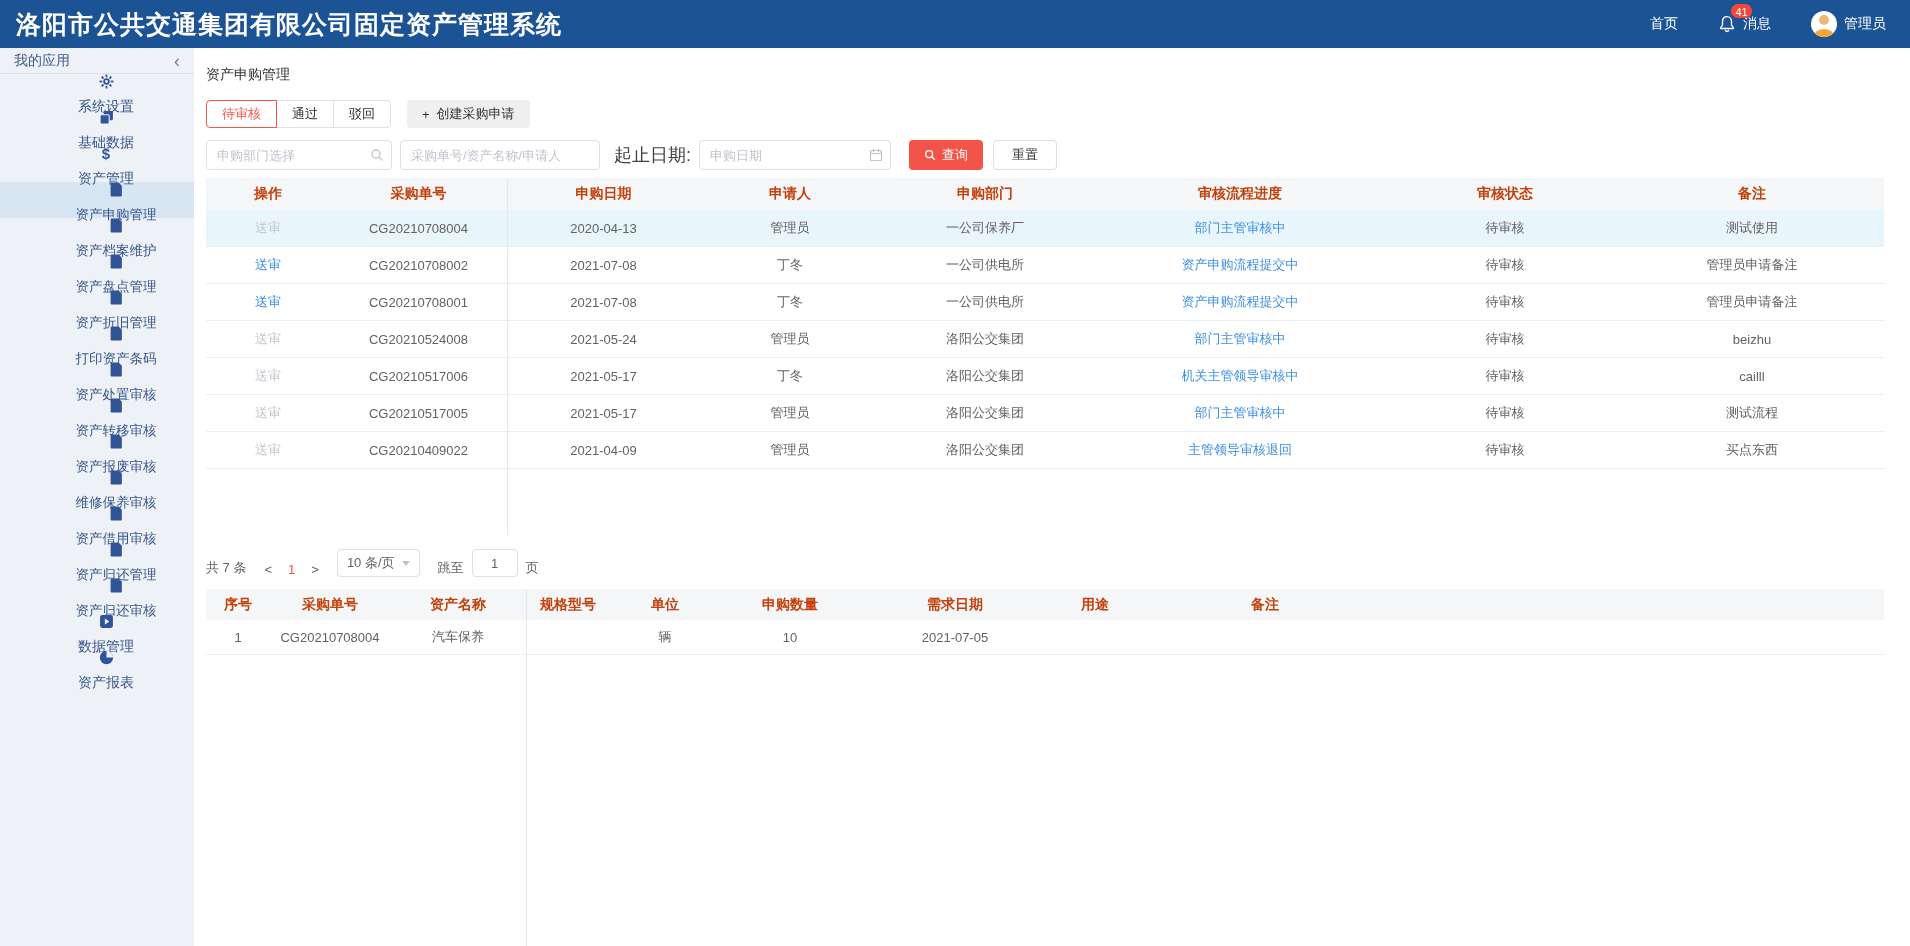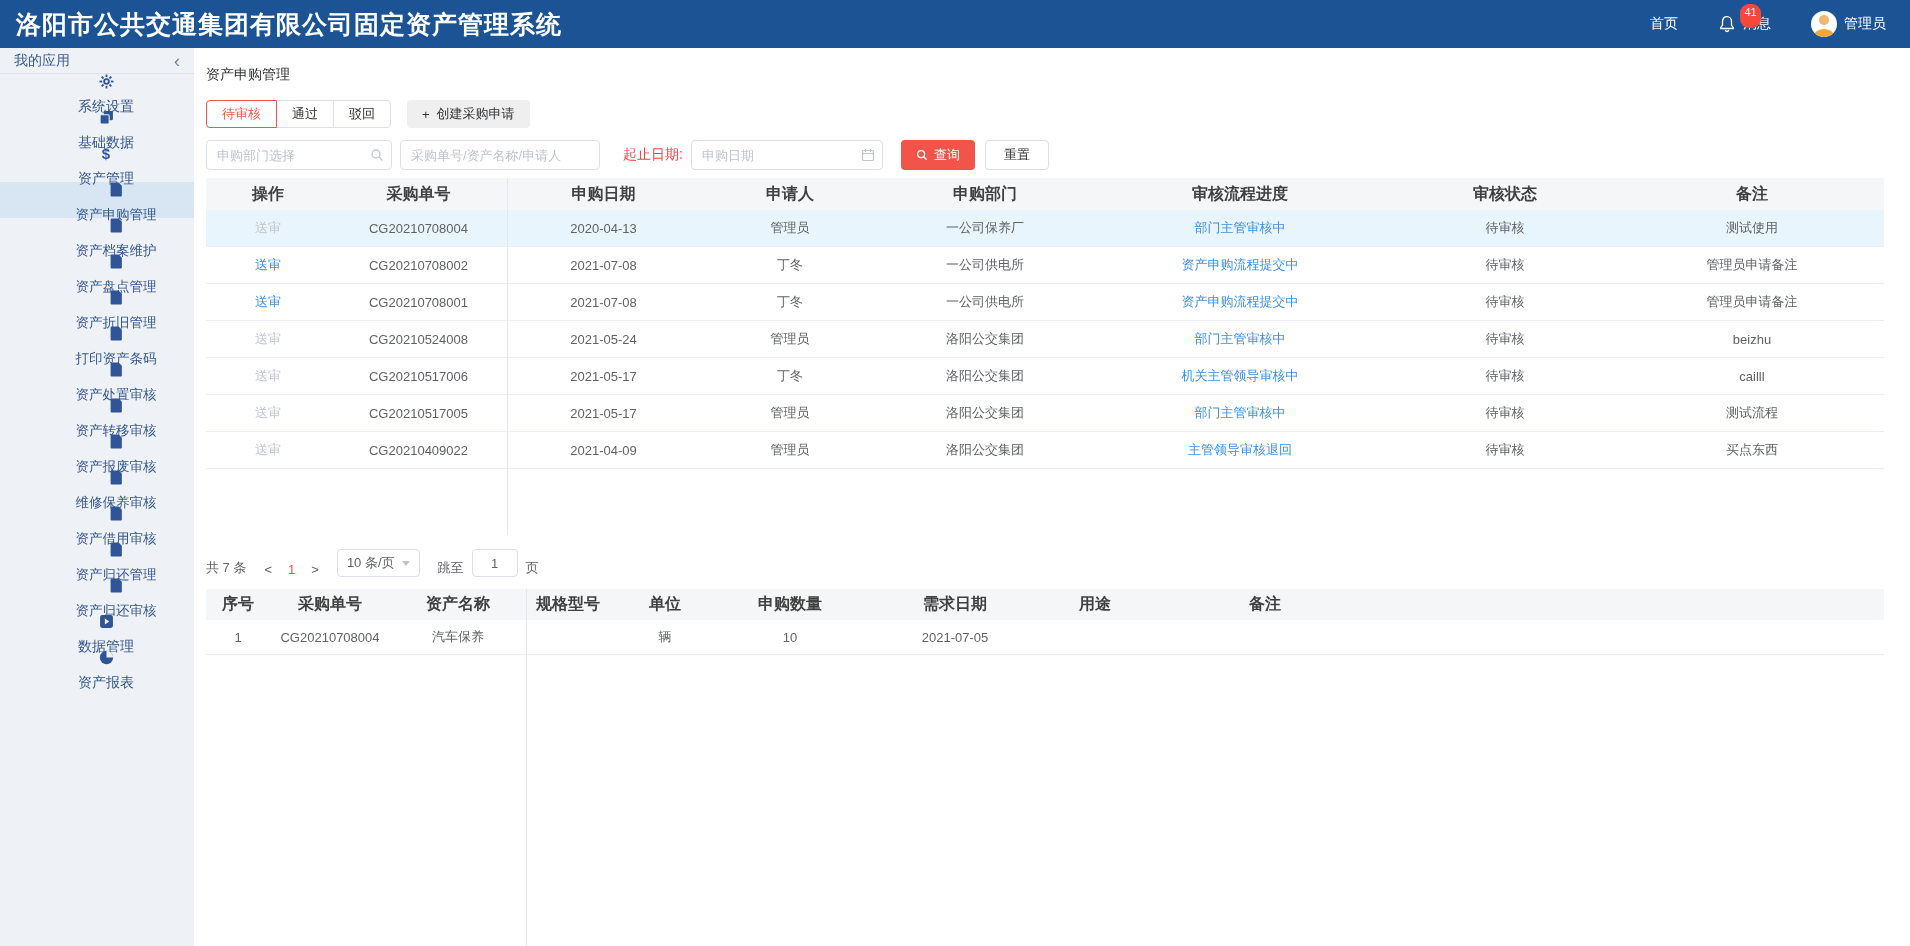--- a/index.html
+++ b/index.html
@@ -5,22 +5,22 @@
   * { box-sizing: border-box; margin: 0; padding: 0; }
   html, body { width: 1910px; height: 946px; overflow: hidden; background: #fff;
     font-family: "Liberation Sans", "DejaVu Sans", sans-serif; }
 
   
   .topbar { height: 48px; background: #1B5394; display: flex; align-items: center; color: #fff; }
   .topbar-title { font-size: 25px; font-weight: 700; margin-left: 16px; letter-spacing: 1px; white-space: nowrap; }
   .topbar-nav { margin-left: auto; display: flex; align-items: center; gap: 40px; padding-right: 24px; font-size: 14px; }
   .nav-item { display: flex; align-items: center; gap: 7px; cursor: pointer; white-space: nowrap; }
   .bell-wrap { position: relative; display: flex; }
-  .badge { position: absolute; top: -11px; left: 22px; background: #F5483B; color: #fff; font-size: 11px;
-    min-width: 21px; height: 24px; line-height: 17px; border-radius: 9px; text-align: center; padding: 0 4px; }
+  .badge { position: absolute; top: -11px; left: 13px; background: #F5483B; color: #fff; font-size: 11px;
+    min-width: 21px; height: 14px; line-height: 17px; border-radius: 9px; text-align: center; padding: 0 4px; }
   .avatar { width: 26px; height: 26px; border-radius: 50%; background: #fff; position: relative; overflow: hidden; flex-shrink: 0; }
   .avatar .head { position: absolute; top: 4px; left: 8px; width: 10px; height: 10px; border-radius: 50%; background: #EFB872; }
   .avatar .bodyp { position: absolute; bottom: -5px; left: 3px; width: 20px; height: 13px; border-radius: 50% 50% 0 0; background: #F5A638; }
 
   
   .layout { display: flex; height: 898px; }
   .sidebar { width: 194px; background: #EEF1F6; flex-shrink: 0; overflow: hidden; }
   .side-head { height: 26px; display: flex; align-items: center; justify-content: space-between; padding: 0 14px;
     color: #3B5B8E; font-size: 14px; border-bottom: 1px solid #DDE3EC; }
   .side-chevron { font-size: 18px; color: #6C82A3; cursor: pointer; line-height: 1; }
@@ -42,33 +42,33 @@
   .tab-btn.active { border-color: #F2544B; color: #F2544B; position: relative; z-index: 1; }
   .create-btn { margin-left: 16px; height: 28px; padding: 0 15px; background: #EFEFF0; border: none; border-radius: 4px;
     font-size: 13px; color: #303133; display: inline-flex; align-items: center; gap: 7px; cursor: pointer; font-family: inherit; }
 
   .filter-row { margin-top: 12px; display: flex; align-items: center; }
   .f-input { position: relative; display: flex; align-items: center; margin-right: 8px; }
   .f-input input { height: 30px; border: 1px solid #DCDFE6; border-radius: 4px; padding: 0 28px 0 10px;
     font-size: 13px; color: #606266; outline: none; font-family: inherit; }
   input::placeholder { color: #BFC4CC; }
   .f-icon { position: absolute; right: 8px; display: flex; color: #C0C4CC; }
-  .date-label { font-size: 14px; color: #ef4444; margin: 0 8px 0 15px; white-space: nowrap; }
+  .date-label { font-size: 18px; color: #404040; margin: 0 8px 0 6px; white-space: nowrap; }
   .query-btn { margin-left: 10px; height: 30px; padding: 0 15px; background: #F25449; color: #fff; border: none;
     border-radius: 4px; font-size: 13px; display: inline-flex; align-items: center; gap: 6px; cursor: pointer; font-family: inherit; }
   .reset-btn { margin-left: 10px; height: 30px; padding: 0 18px; background: #fff; border: 1px solid #DCDFE6;
     border-radius: 4px; font-size: 13px; color: #303133; cursor: pointer; font-family: inherit; }
 
   
   .table-wrap { position: relative; margin-top: 8px; }
   .tgrid { display: grid; grid-template-columns: 124px 177px 193px 180px 210px 300px 230px minmax(0,1fr); }
   .bgrid { display: grid; grid-template-columns: 64px 120px 136px 84px 110px 140px 190px 90px 250px minmax(0,1fr); }
   .thead { background: #F5F6F8; height: 32px; }
   .bhead { background: #F5F6F8; height: 31px; }
-  .th { font-size: 16px; color: #404040; font-weight: 700; display: flex; align-items: center; justify-content: center;
+  .th { font-size: 14px; color: #c2410c; font-weight: 700; display: flex; align-items: center; justify-content: center;
     white-space: nowrap; overflow: hidden; }
   .trow { height: 37px; border-bottom: 1px solid #EBEEF5; background: #fff; cursor: pointer; }
   .trow.selected { background: #E9F5FC; }
   .brow { height: 35px; border-bottom: 1px solid #EBEEF5; background: #fff; }
   .td { font-size: 13px; color: #606266; display: flex; align-items: center; justify-content: center;
     white-space: nowrap; overflow: hidden; }
   .link { color: #3D8FE0; cursor: pointer; }
   .link.disabled { color: #C3C7CE; cursor: default; }
   .fixed-line { position: absolute; top: 0; bottom: 0; width: 1px; background: #E4E7EC; }
   .top-empty { height: 66px; }

